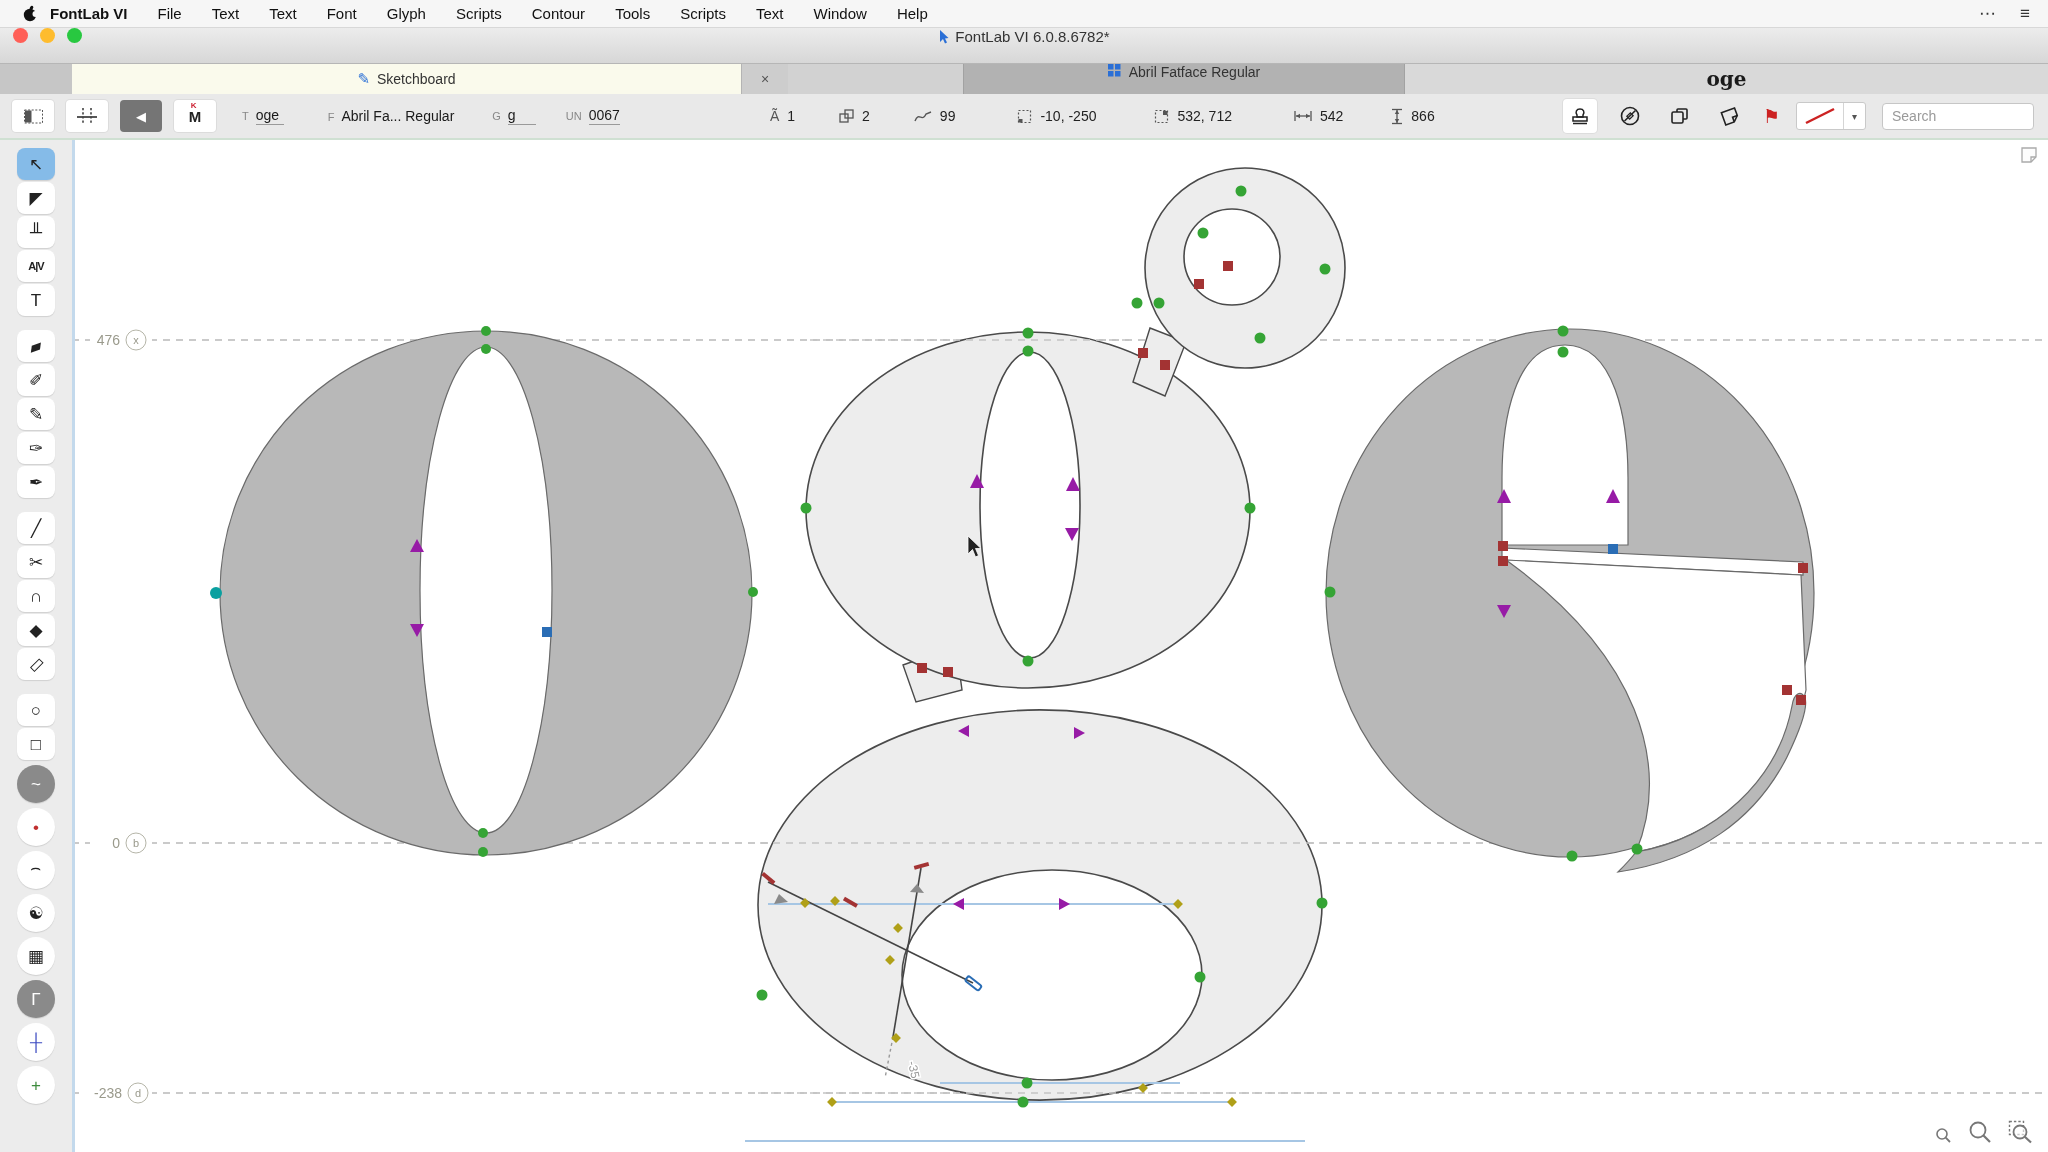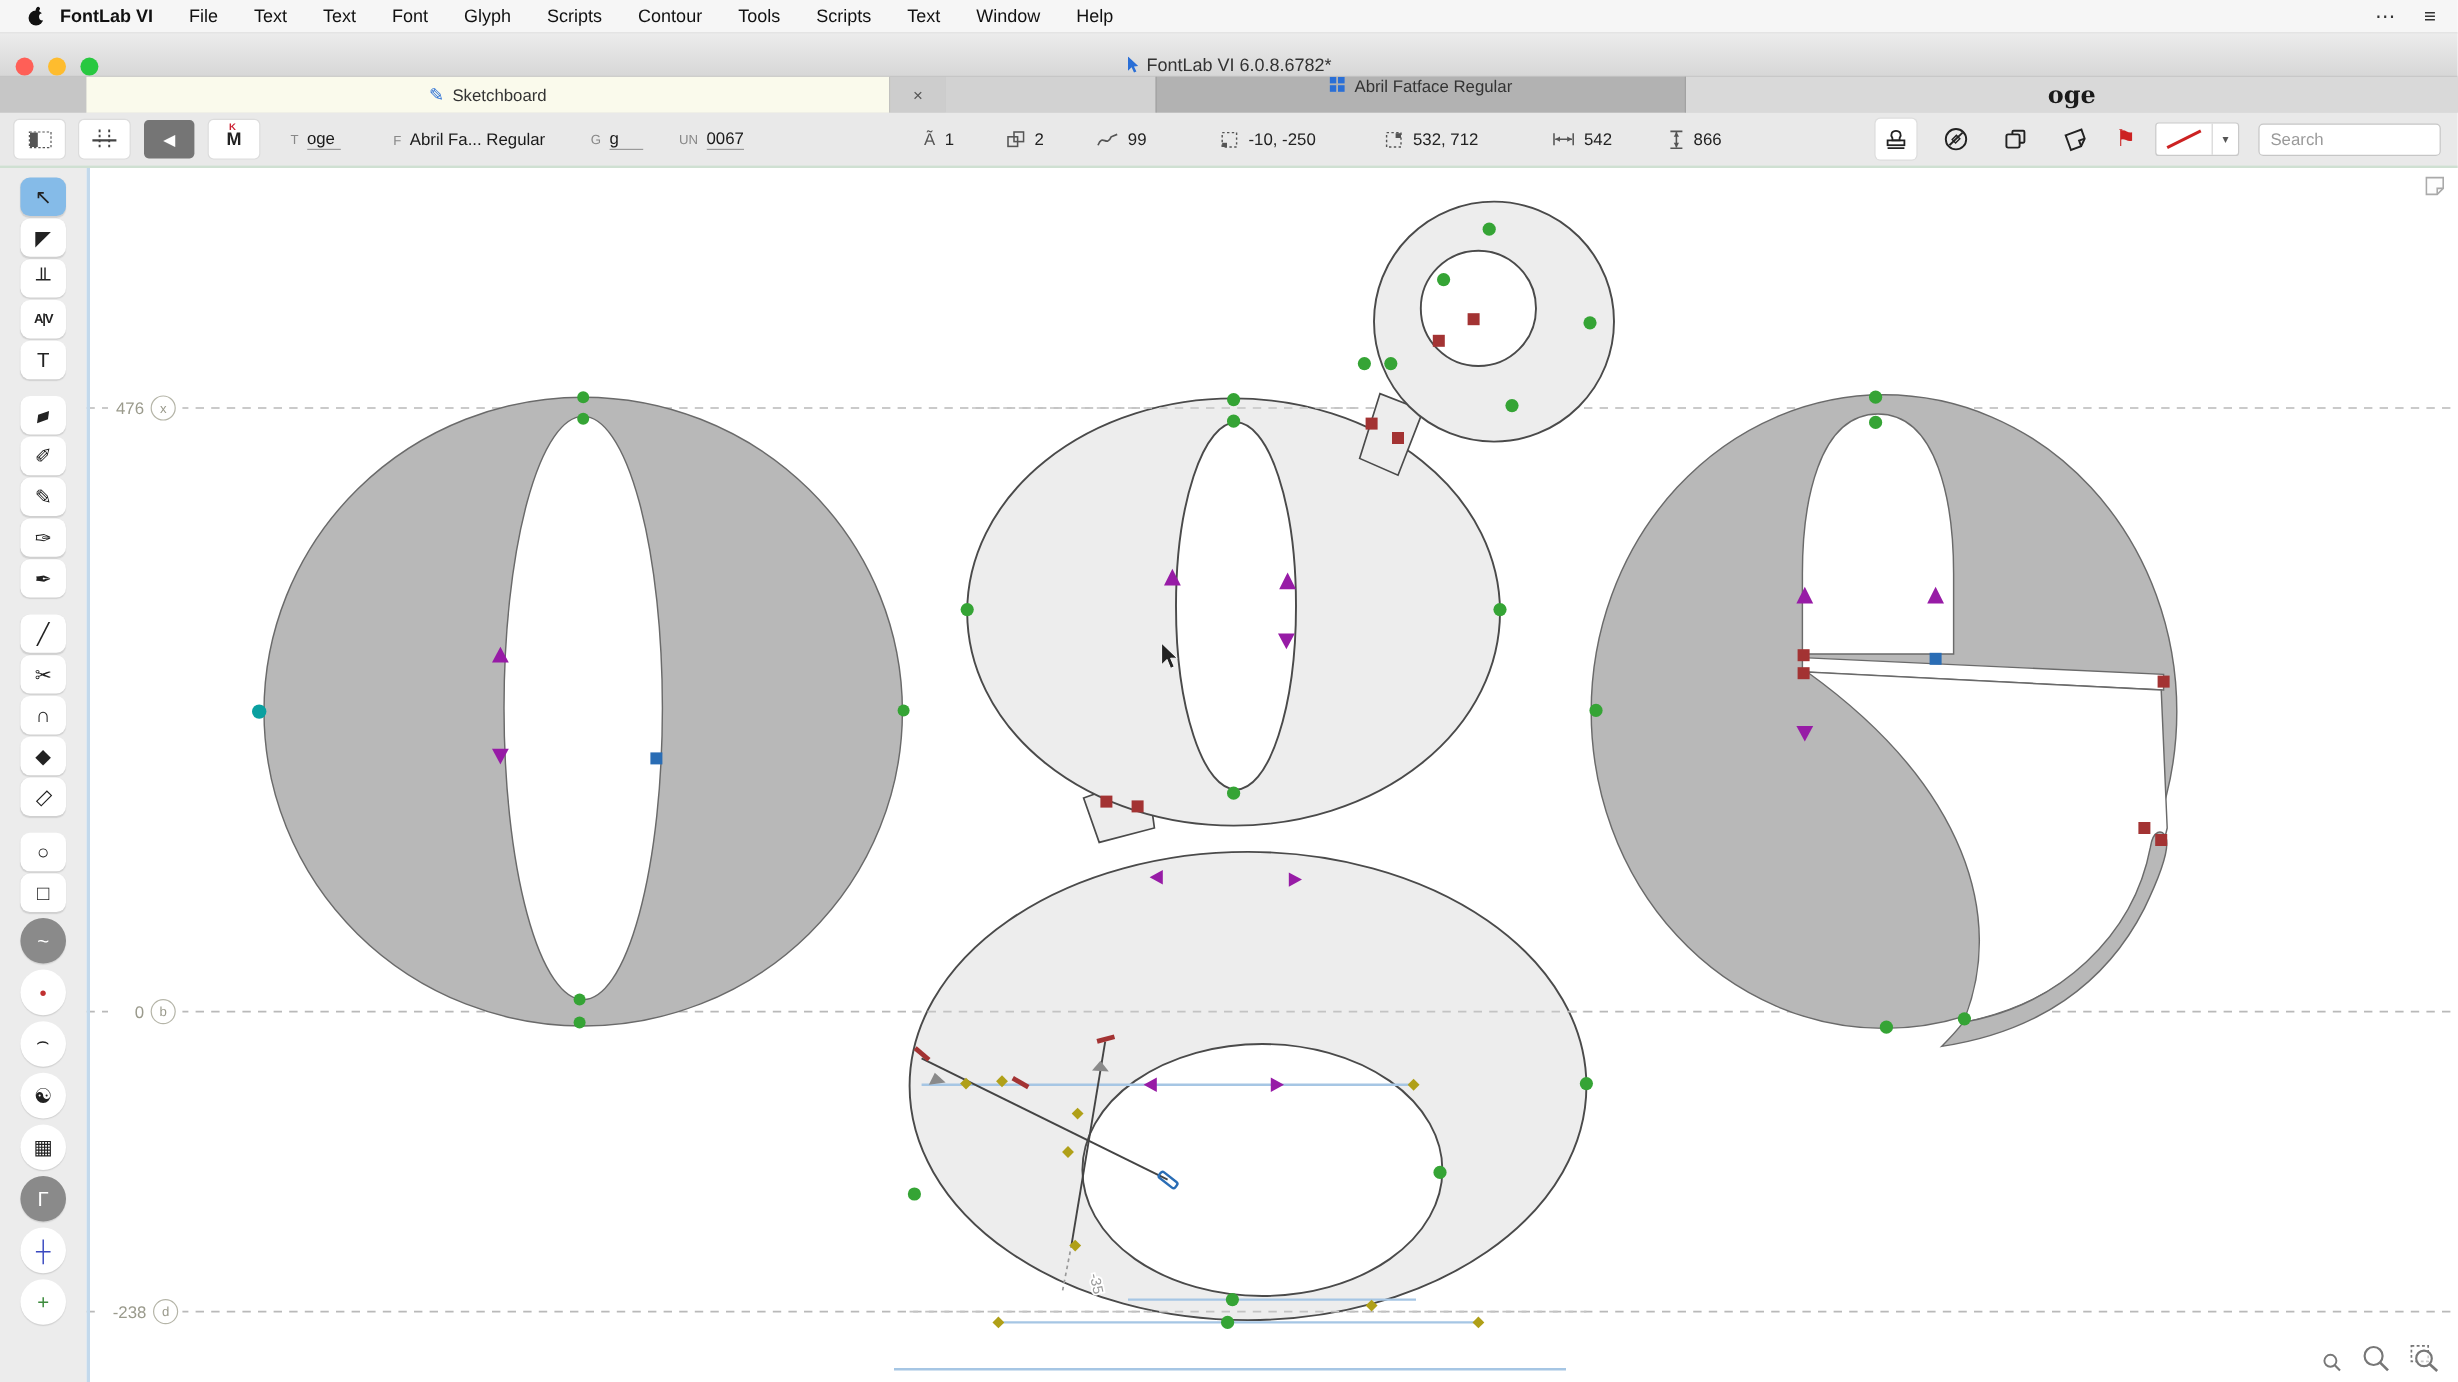--- a/index.html
+++ b/index.html
@@ -13,21 +13,21 @@
   #apple-logo { margin-left:22px; width:16px; height:18px; }
   #menu-items { display:flex; align-items:center; margin-left:12px; gap:30px; }
   .menu-item { white-space:nowrap; }
   .menu-item.bold { font-weight:bold; }
   #menubar-right { margin-left:auto; margin-right:18px; display:flex; gap:24px;
     font-size:17px; color:#333; align-items:center; }
 
   
   #titlebar { position:absolute; left:0; top:28px; width:2048px; height:36px;
     background:linear-gradient(#ececec,#d7d7d7); border-bottom:1px solid #b6b6b6;
-    display:flex; align-items:flex-end; }
+    display:flex; align-items:flex-start; }
   .traffic { width:15px; height:15px; border-radius:50%; margin-left:12px; }
   .traffic:first-child { margin-left:13px; }
   #window-title { position:absolute; left:0; right:0; text-align:center;
     font-size:15px; color:#333; }
   #window-title svg { vertical-align:-2px; margin-right:5px; }
 
   
   #tabbar { position:absolute; left:0; top:64px; width:2048px; height:30px;
     background:#c2c2c2; display:flex; font-size:14px; color:#333; }
   #tab-corner { width:72px; height:30px; background:#c6c6c6; }

